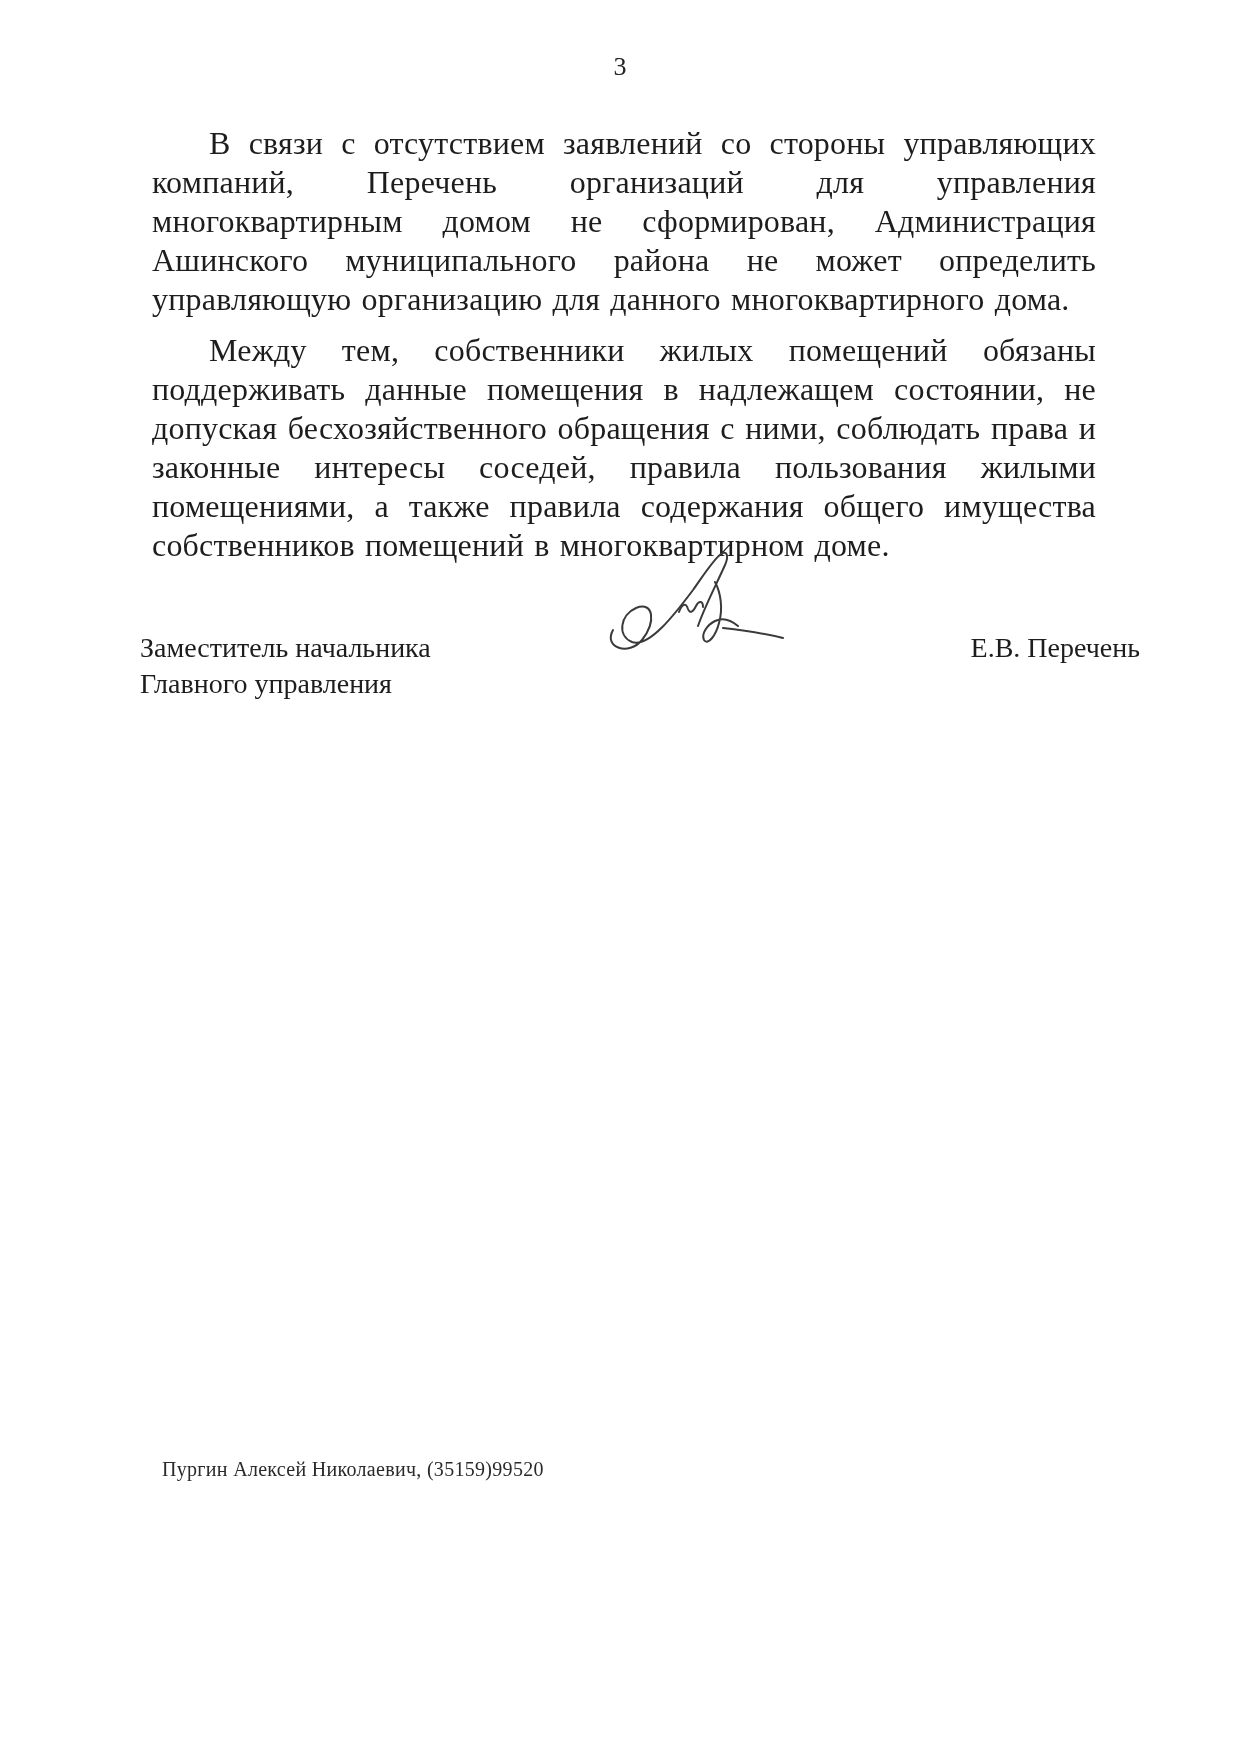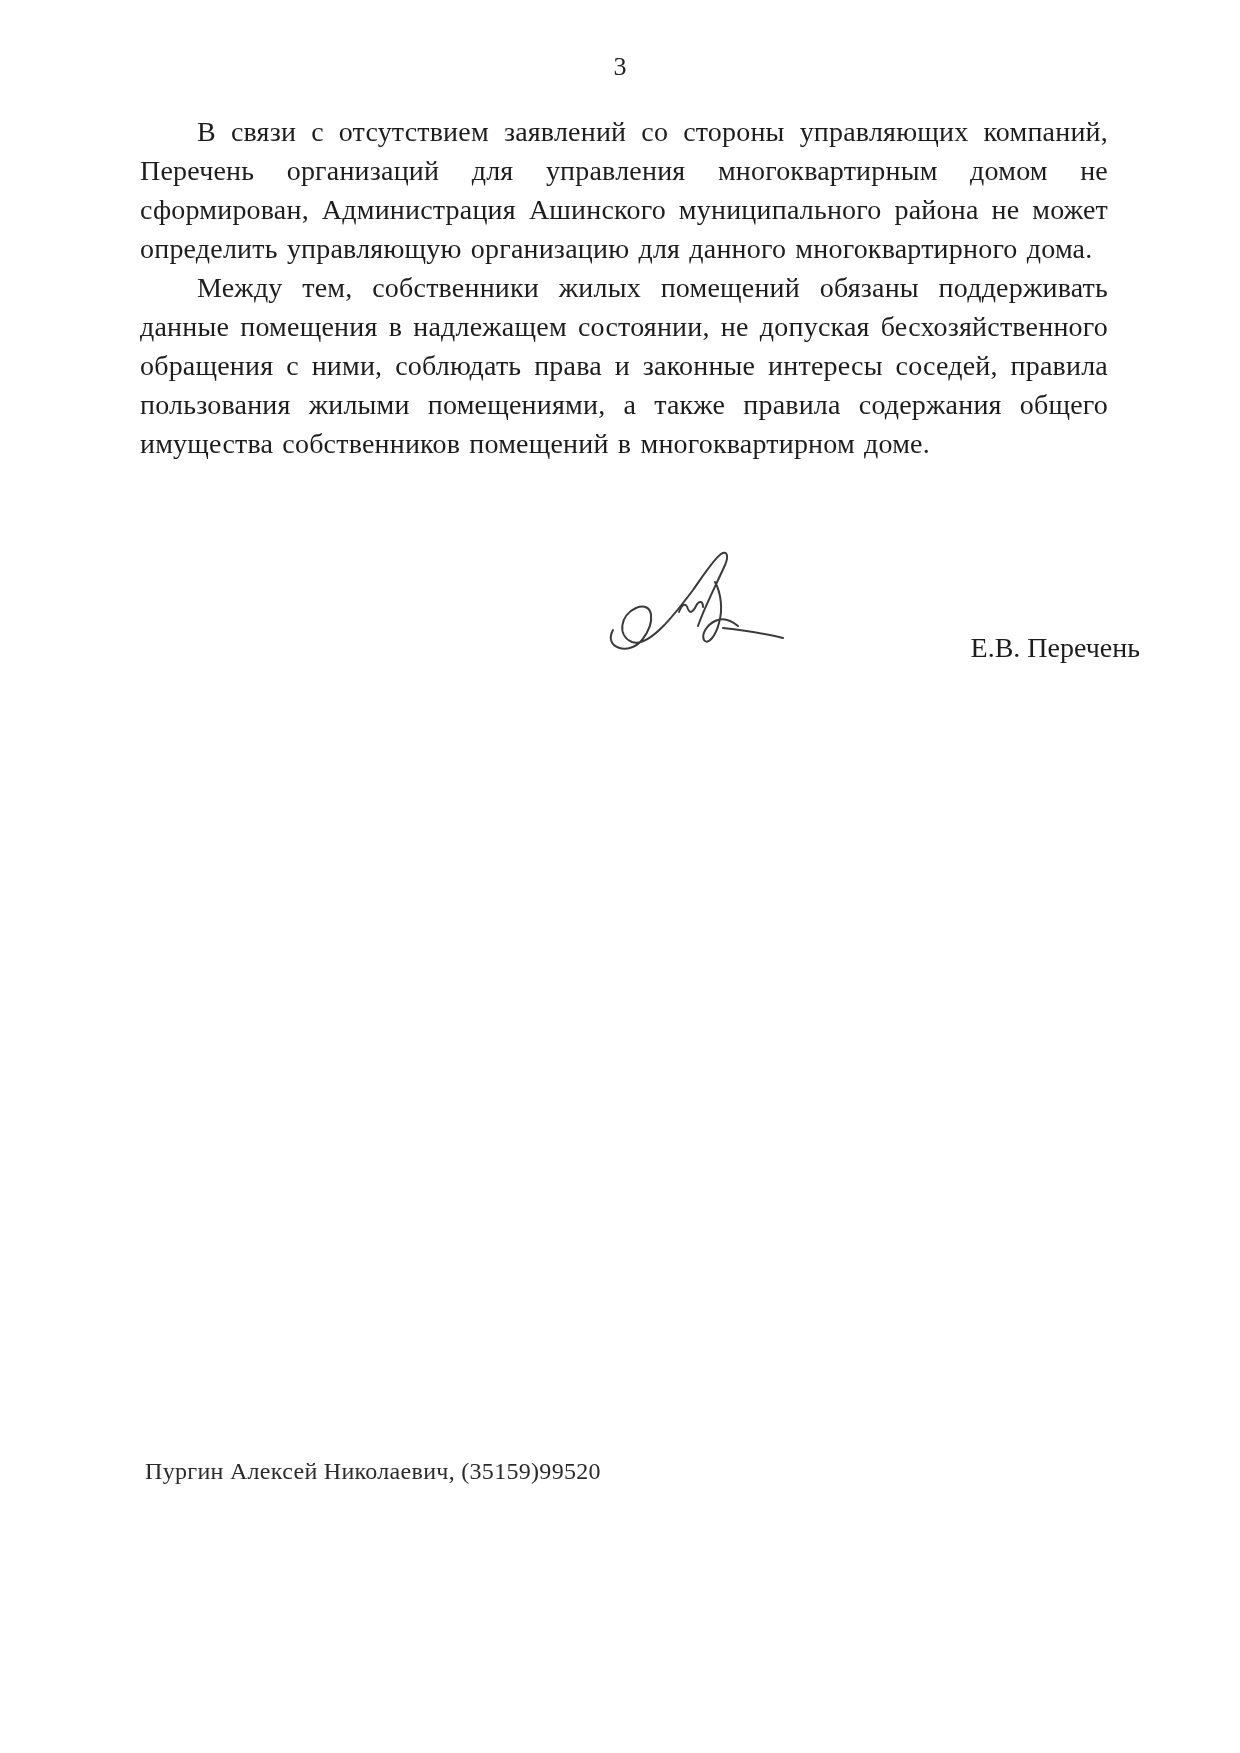--- a/index.html
+++ b/index.html
@@ -25,22 +25,22 @@
     font-size: 26px;
     color: #222;
   }
   .body-text {
     position: absolute;
     left: 140px;
     top: 112px;
     width: 968px;
   }
   .body-text p {
-    margin: 0;
-    font-size: 28px;
+    margin: 12px;
+    font-size: 32px;
     line-height: 39px;
     text-align: justify;
     text-indent: 57px;
     color: #1d1d1d;
     letter-spacing: 0.2px;
     word-spacing: 2px;
   }
   .signature-area {
     position: absolute;
     left: 140px;
@@ -66,23 +66,23 @@
   }
   .signature-svg {
     position: absolute;
     left: 595px;
     top: 550px;
     width: 195px;
     height: 110px;
   }
   .footer-line {
     position: absolute;
-    left: 145px;
+    left: 162px;
     top: 1458px;
-    font-size: 24px;
+    font-size: 20px;
     letter-spacing: 0.3px;
     color: #2a2a2a;
   }
 </style>
 </head>
 <body>
 
 <div class="page">
 
   <div class="page-number">3</div>
@@ -95,18 +95,20 @@
   <svg class="signature-svg" viewBox="0 0 195 110" xmlns="http://www.w3.org/2000/svg">
     <g fill="none" stroke="#3a3a3a" stroke-width="2" stroke-linecap="round" stroke-linejoin="round">
       <path d="M18 80 C 8 98, 34 106, 47 90 C 61 72, 59 51, 41 58 C 25 65, 22 86, 37 92 C 54 98, 80 64, 98 40 C 108 26, 118 10, 126 4 C 132 0, 134 6, 130 15 C 122 33, 109 58, 103 76"></path>
       <path d="M84 62 c 3 -8, 7 -10, 9 -3 c 2 5, 5 3, 8 -3 c 3 -6, 7 -5, 7 1"></path>
       <path d="M120 32 c 6 11, 8 27, 4 41 c -3 12, -11 23, -15 17 c -3 -6, 3 -15, 11 -19 c 8 -4, 16 -1, 23 5"></path>
       <path d="M128 78 c 18 2, 36 4, 60 10"></path>
     </g>
   </svg>
 
   <div class="signature-area">
+    <div class="position-title">Заместитель начальника
+Главного управления</div>
     <div class="signer-name">Е.В. Перечень</div>
   </div>
 
   <div class="footer-line">Пургин Алексей Николаевич, (35159)99520</div>
 
 </div>
 
 </body></html>

